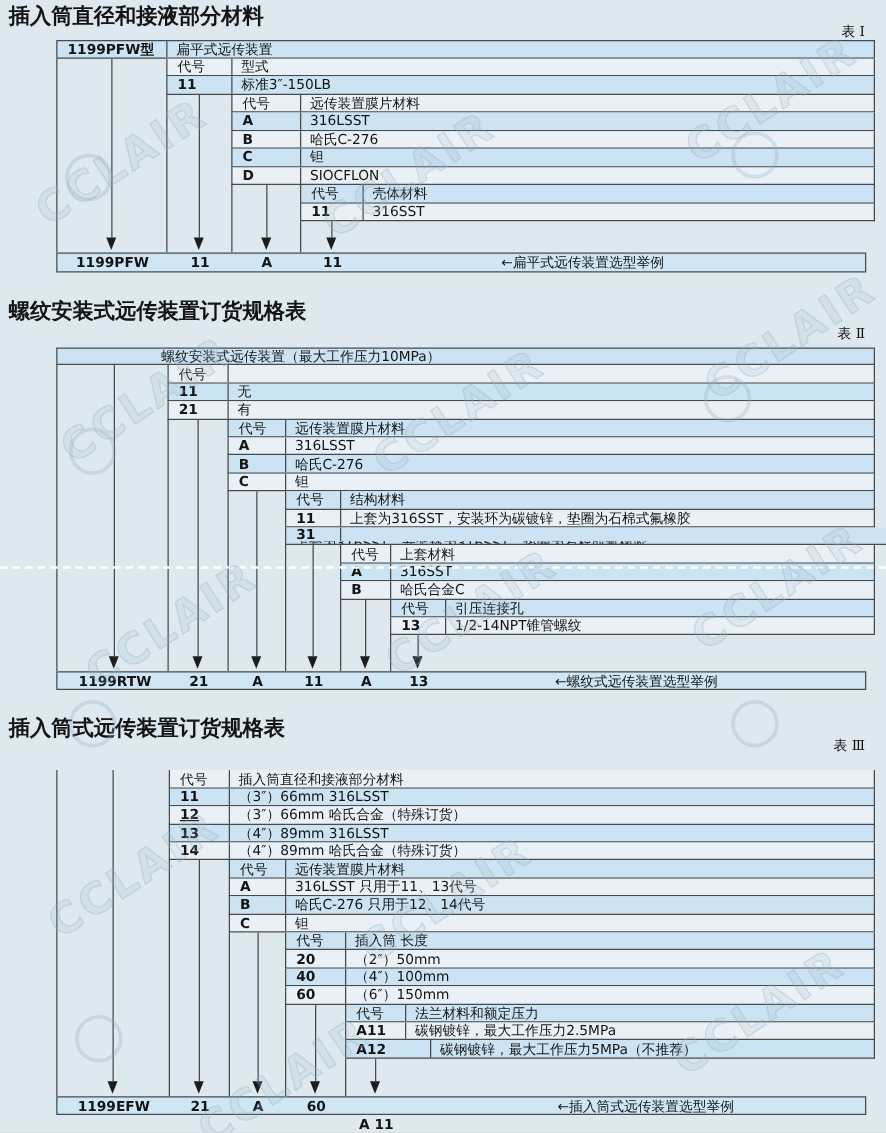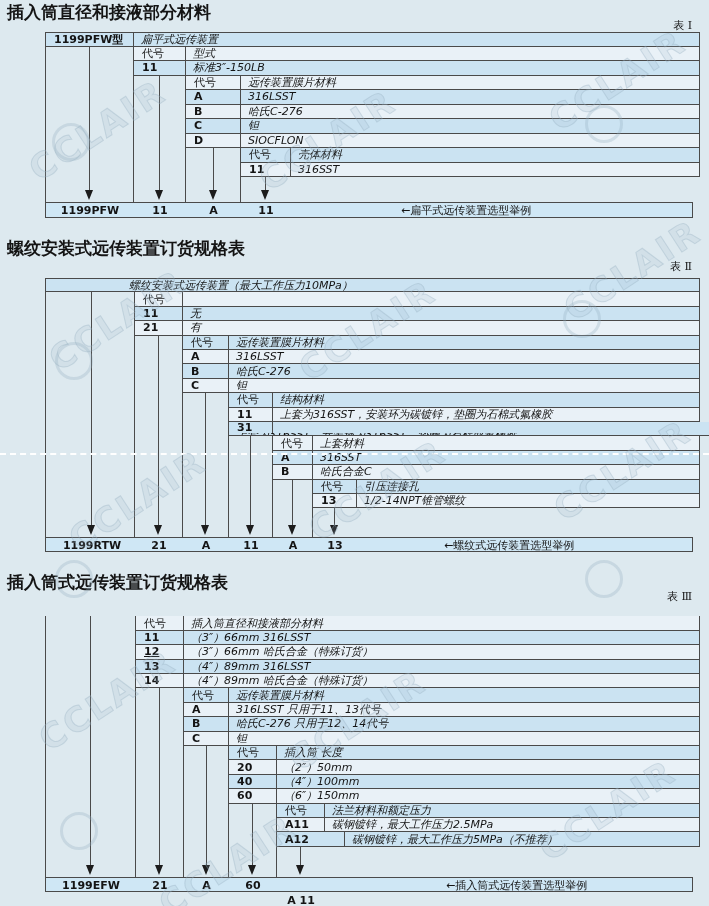--- a/index.html
+++ b/index.html
@@ -25,21 +25,21 @@
     border:solid var(--border);border-width:0 1px 1px 1px;
   }
   .trow.first{border-top-width:1px;}
   .code-cell{
     flex:0 0 auto;box-sizing:border-box;border-right:1px solid var(--border);
     display:flex;align-items:center;padding-left:8px;font-weight:bold;white-space:nowrap;overflow:hidden;
   }
   .code-cell.hdr{font-weight:normal;}
   .desc-cell{
     flex:1 1 auto;display:flex;align-items:center;padding-left:7px;
-    white-space:nowrap;overflow:hidden;font-style:italic;
+    white-space:nowrap;overflow:hidden;
   }
   .tree-line{position:absolute;width:1px;background:var(--border);}
   .arrow{
     position:absolute;width:0;height:0;
     border-left:4px solid transparent;border-right:4px solid transparent;
     border-top:10px solid #1c1c1c;
   }
   .example-row{
     position:absolute;box-sizing:border-box;background:var(--example-bg);
     border:1px solid var(--border);font-size:11px;

